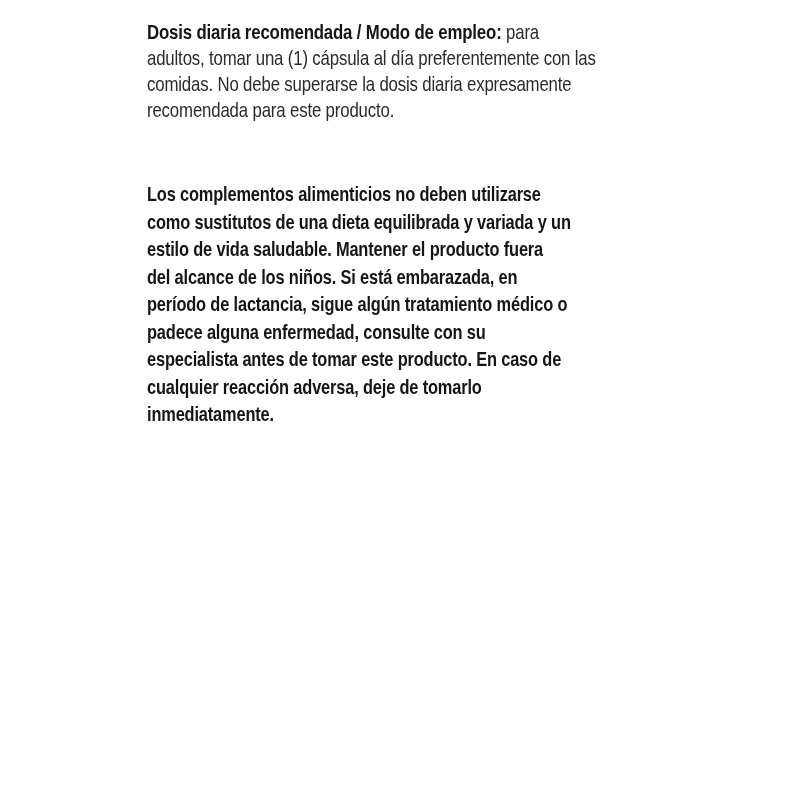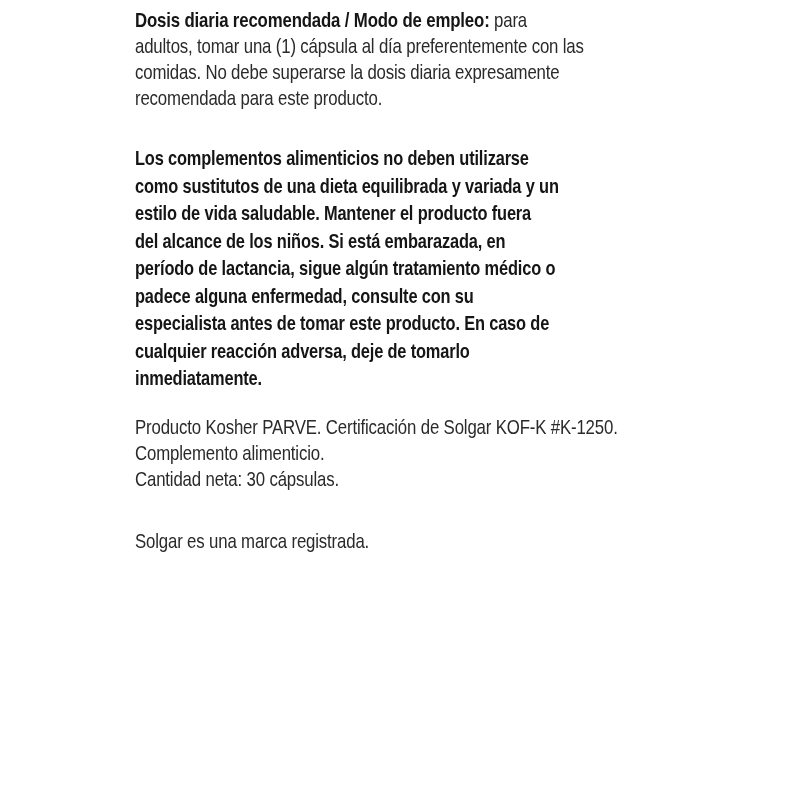--- a/index.html
+++ b/index.html
@@ -2,21 +2,21 @@
 <html><head>
 <meta charset="utf-8">
 <style>
   html, body { margin:0; padding:0; background:#ffffff; }
   body { width:800px; height:800px; position:relative; overflow:hidden; }
   .page {
     position:absolute; left:131px; top:0; width:620px;
     color:#1e1e1e;
     font-family:"Liberation Sans", sans-serif;
   }
-  .para { margin:4px; }
+  .para { margin:16px; }
   .line {
     display:block; white-space:nowrap;
     font-size:21px; line-height:26px;
     transform-origin:left center;
     transform:scaleX(0.80);
     letter-spacing:-0.2px;
   }
   .reg { font-weight:400; color:#2a2a2a; }
   .bold { font-weight:700; color:#151515; font-size:21px; line-height:27.5px; transform:scaleX(0.78); }
   .inline-bold { font-weight:700; color:#151515; }
@@ -49,31 +49,23 @@
     <span class="line bold">del alcance de los niños. Si está embarazada, en</span>
     <span class="line bold">período de lactancia, sigue algún tratamiento médico o</span>
     <span class="line bold">padece alguna enfermedad, consulte con su</span>
     <span class="line bold">especialista antes de tomar este producto. En caso de</span>
     <span class="line bold">cualquier reacción adversa, deje de tomarlo</span>
     <span class="line bold">inmediatamente.</span>
   </div>
 
   <div class="gap"></div>
 
-  <div class="para">
-    <span class="line reg">Producto Kosher PARVE. Certificación de Solgar KOF-K #K-1250.</span>
-    <span class="line reg">Complemento alimenticio.</span>
-    <span class="line reg">Cantidad neta: 30 cápsulas.</span>
-  </div>
 
   <div class="gap"></div>
 
 
   <div class="gap"></div>
 
-  <div class="para">
-    <span class="line reg">Solgar es una marca registrada.</span>
-  </div>
 
   <div class="gap"></div>
 
 
 </div>
 
 </body></html>

